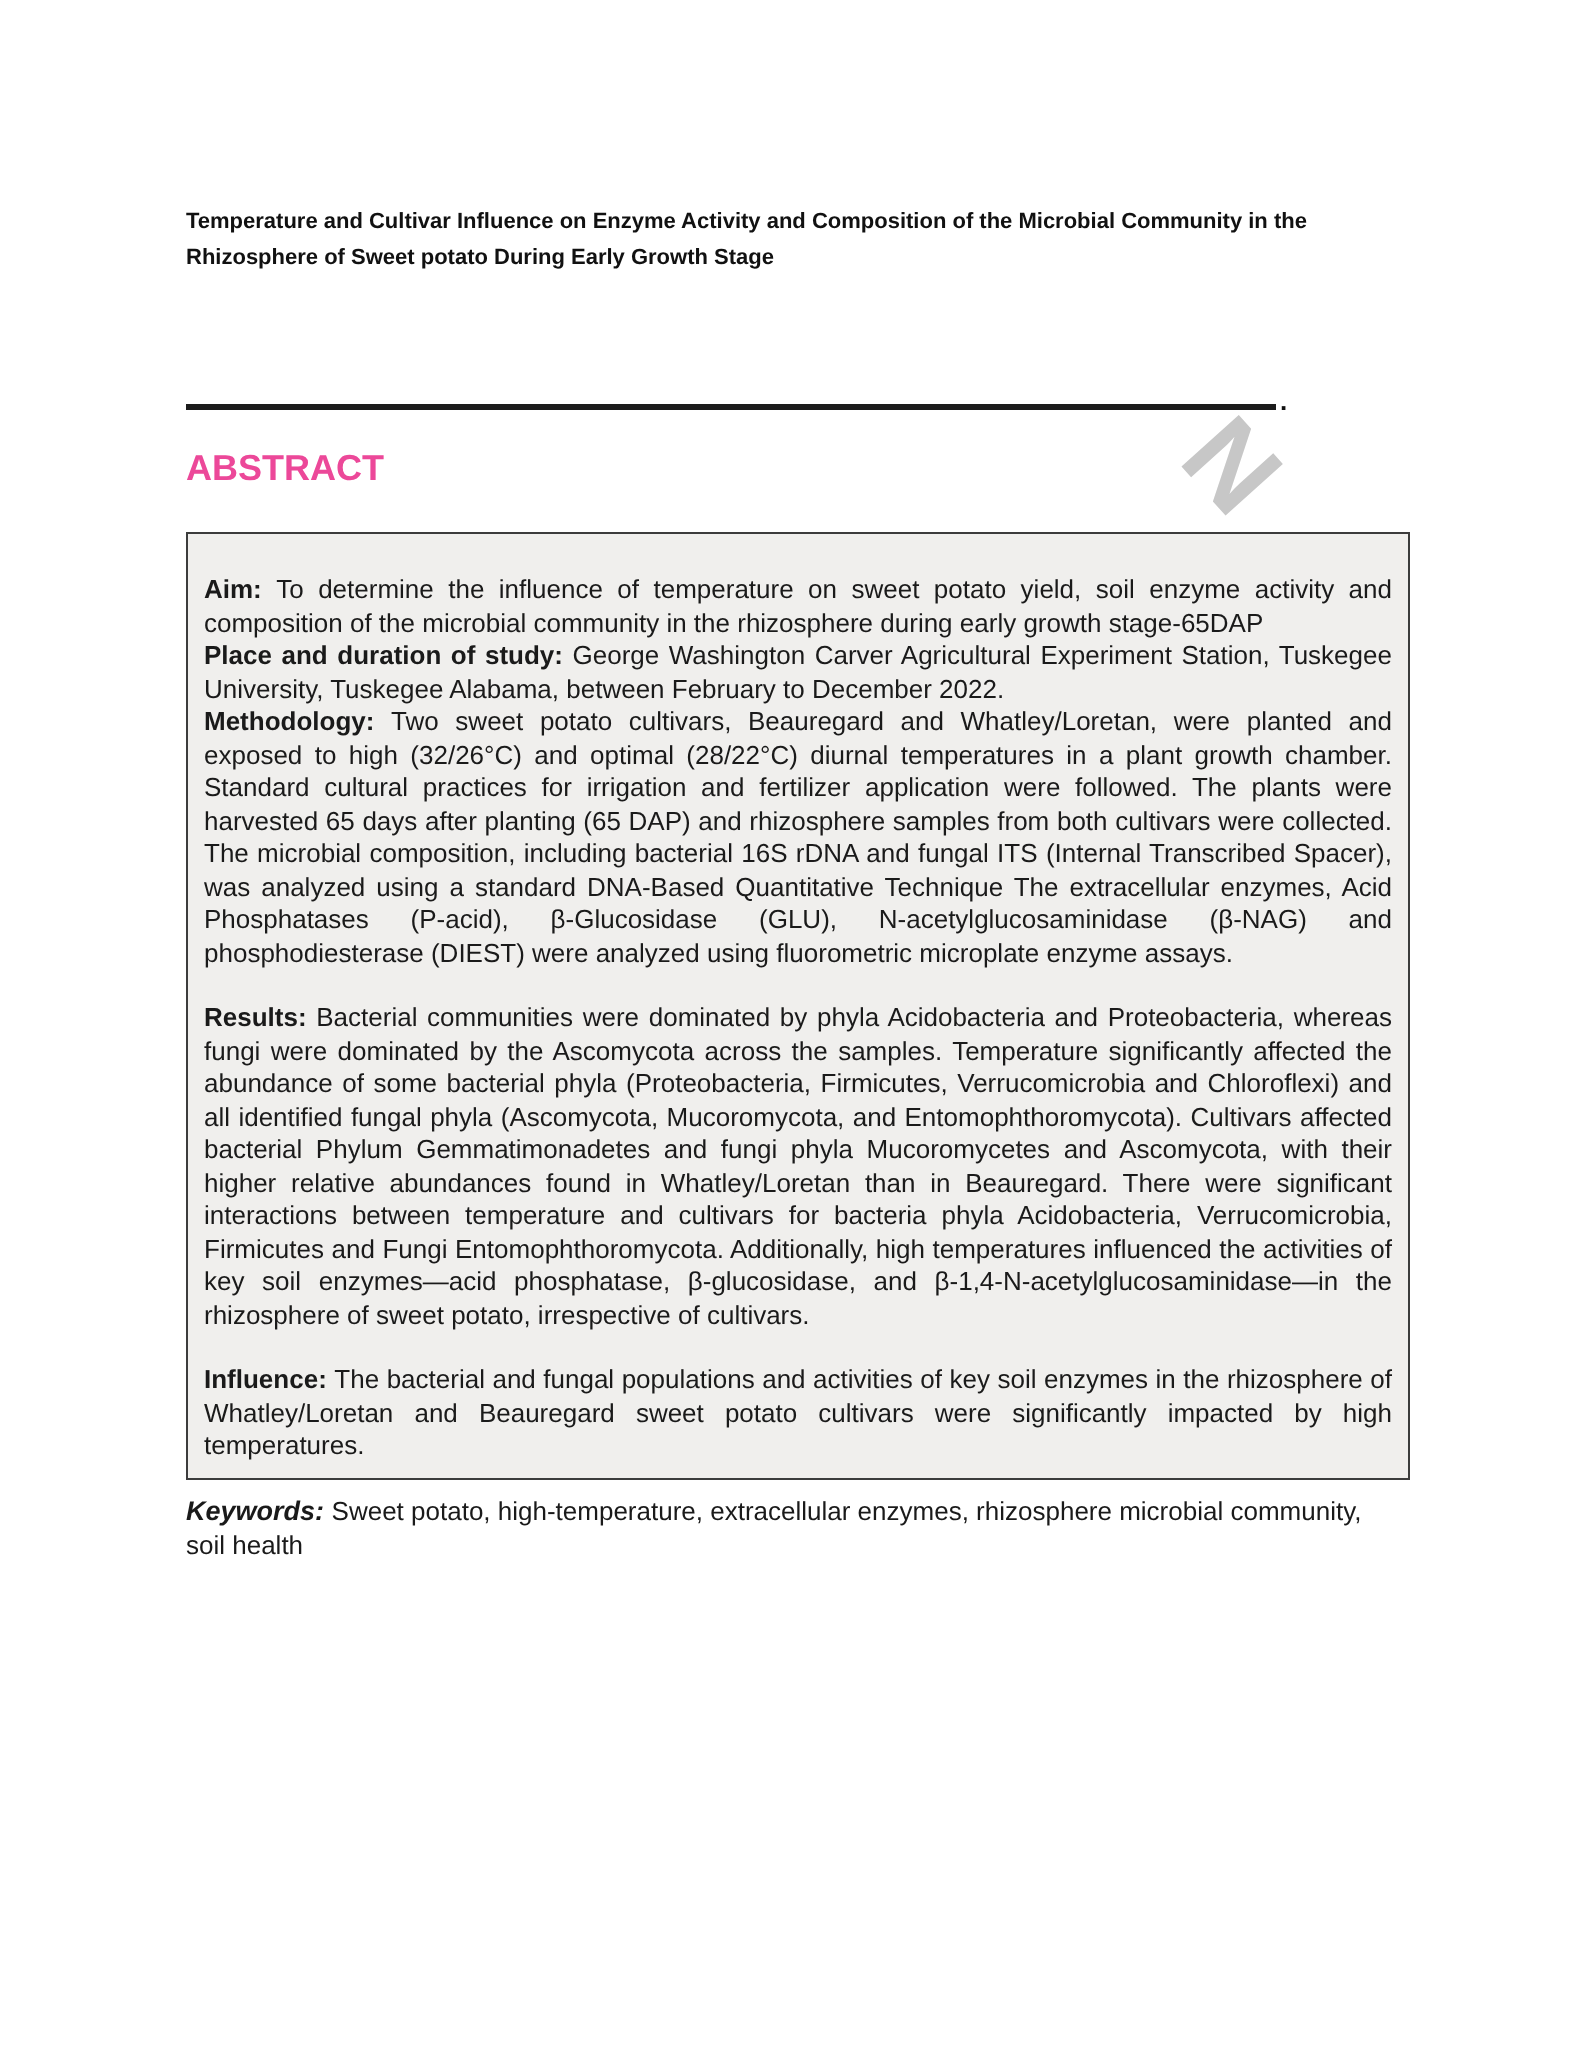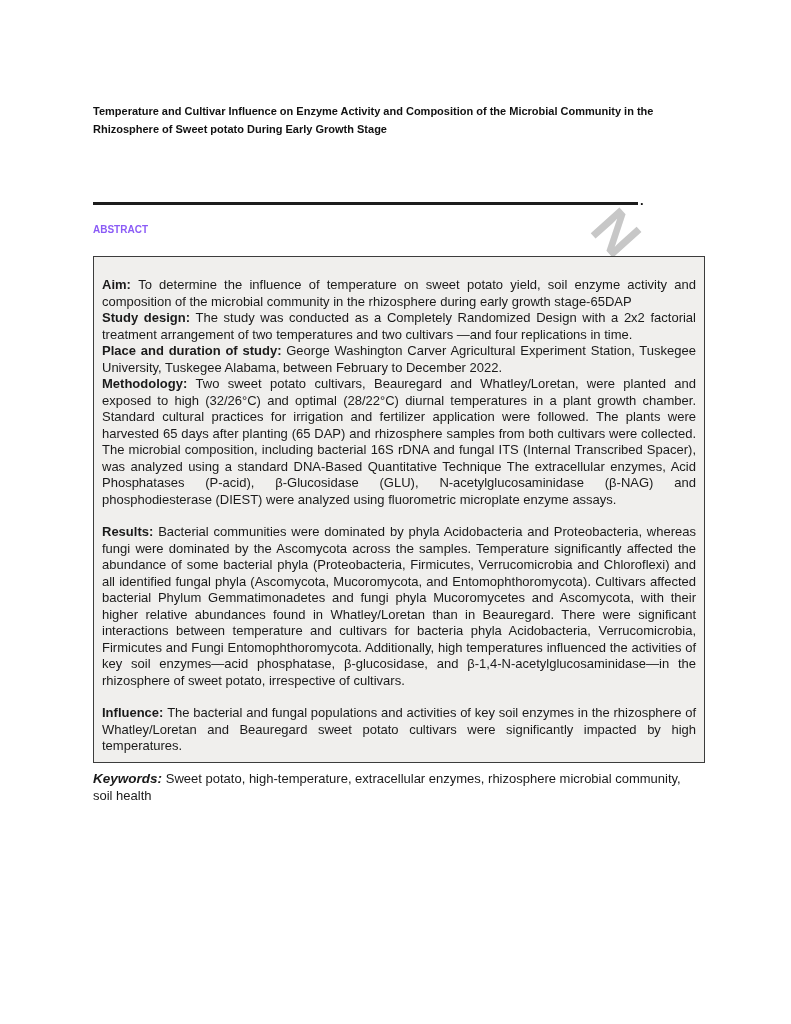--- a/index.html
+++ b/index.html
@@ -38,23 +38,23 @@
   }
   .rule-period {
     font-size: 13px;
     font-weight: bold;
     line-height: 8px;
     margin-left: 2px;
     color: #111111;
   }
   .abstract-heading {
     margin-top: 19px;
-    font-size: 10px;
+    font-size: 18px;
     font-weight: bold;
-    color: #8b5cf6;
+    color: #ec4899;
   }
   .abstract-box {
     margin-top: 21px;
     width: 594px;
     background: #f0efed;
     border: 1px solid #3c3c3c;
     padding: 20px 8px 7px 8px;
   }
   .para {
     font-size: 13px;
@@ -95,21 +95,20 @@
 
     <div class="rule-row">
       <div class="rule-line"></div>
       <span class="rule-period">.</span>
     </div>
 
     <div class="abstract-heading">ABSTRACT</div>
 
     <div class="abstract-box">
         <div class="para"><span class="b">Aim: </span><span>To determine the influence of temperature on sweet potato yield, soil enzyme activity and composition of the microbial community in the rhizosphere during early growth stage-65DAP</span></div>
-        <div class="para"><span class="b">Study design: </span><span>The study was conducted as a Completely Randomized Design with a 2x2 factorial treatment arrangement of two temperatures and two cultivars —and four replications in time.</span></div>
         <div class="para"><span class="b">Place and duration of study: </span><span>George Washington Carver Agricultural Experiment Station, Tuskegee University, Tuskegee Alabama, between February to December 2022.</span></div>
         <div class="para"><span class="b">Methodology: </span><span>Two sweet potato cultivars, Beauregard and Whatley/Loretan, were planted and exposed to high (32/26°C) and optimal (28/22°C) diurnal temperatures in a plant growth chamber. Standard cultural practices for irrigation and fertilizer application were followed. The plants were harvested 65 days after planting (65 DAP) and rhizosphere samples from both cultivars were collected. The microbial composition, including bacterial 16S rDNA and fungal ITS (Internal Transcribed Spacer), was analyzed using a standard DNA-Based Quantitative Technique The extracellular enzymes, Acid Phosphatases (P-acid), β-Glucosidase (GLU), N-acetylglucosaminidase (β-NAG) and phosphodiesterase (DIEST) were analyzed using fluorometric microplate enzyme assays.</span></div>
         <div class="para gap"><span class="b">Results: </span><span>Bacterial communities were dominated by phyla </span><span class="i">Acidobacteria</span><span> and </span><span class="i">Proteobacteria</span><span>, whereas fungi were dominated by the </span><span class="i">Ascomycota</span><span> across the samples. Temperature significantly affected the abundance of some bacterial phyla (</span><span class="i">Proteobacteria, Firmicutes, Verrucomicrobia</span><span> and </span><span class="i">Chloroflexi</span><span>) and all identified fungal phyla (</span><span class="i">Ascomycota, Mucoromycota,</span><span> and </span><span class="i">Entomophthoromycota</span><span>). Cultivars affected bacterial Phylum </span><span class="i">Gemmatimonadetes</span><span> and fungi phyla </span><span class="i">Mucoromycetes and Ascomycota,</span><span> with their higher relative abundances found in Whatley/Loretan than in Beauregard. There were significant interactions between temperature and cultivars for bacteria phyla </span><span class="i">Acidobacteria</span><span>, </span><span class="i">Verrucomicrobia</span><span>, </span><span class="i">Firmicutes</span><span> and Fungi </span><span class="i">Entomophthoromycota</span><span>. Additionally, high temperatures influenced the activities of key soil enzymes—acid phosphatase, β-glucosidase, and β-1,4-N-acetylglucosaminidase—in the rhizosphere of sweet potato, irrespective of cultivars.</span></div>
         <div class="para gap"><span class="b">Influence: </span><span>The bacterial and fungal populations and activities of key soil enzymes in the rhizosphere of Whatley/Loretan and Beauregard sweet potato cultivars were significantly impacted by high temperatures.</span></div>
       </div>
 
     <div class="keywords">
         <div class="para"><span class="b">Keywords: </span><span>Sweet potato, high-temperature, extracellular enzymes, rhizosphere microbial community, soil health</span></div>
       </div>
 

